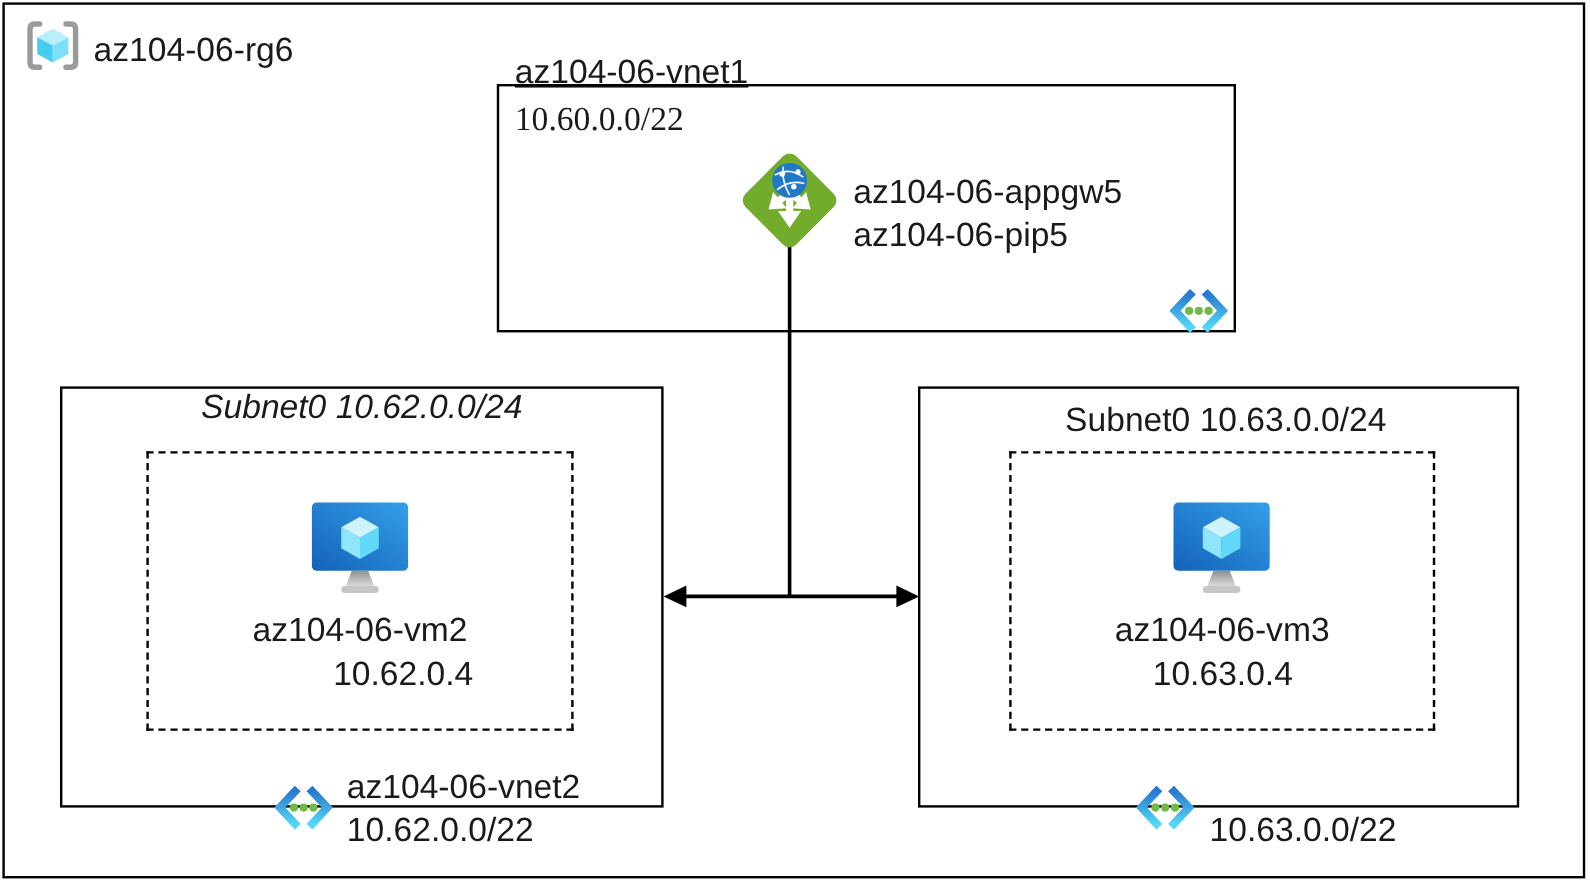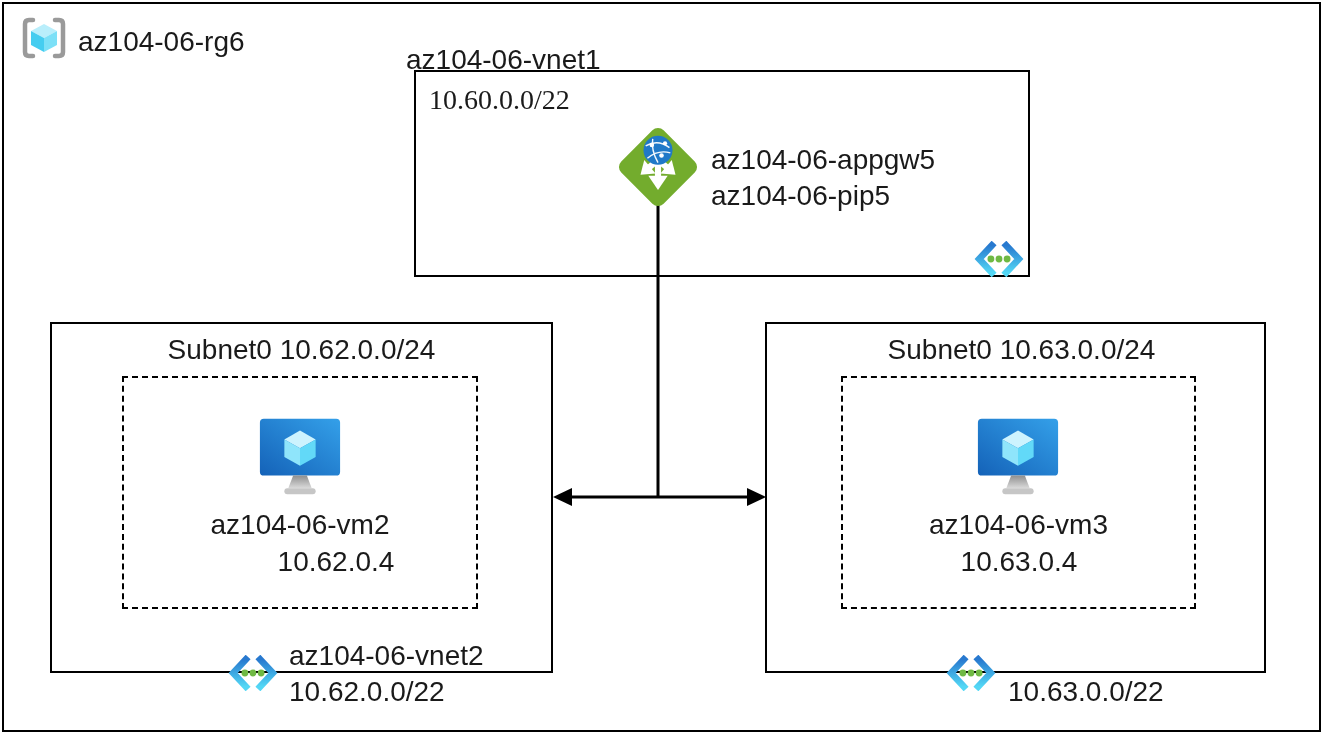--- a/index.html
+++ b/index.html
@@ -55,21 +55,21 @@
     <svg width="48" height="44" viewBox="0 0 48 44">
       <path d="M13,4 H9 Q5,4 5,8 V36 Q5,40 9,40 H13" fill="none" stroke="#9a9a9a" stroke-width="4.5" stroke-linecap="round"></path>
       <path d="M35,4 H39 Q43,4 43,8 V36 Q43,40 39,40 H35" fill="none" stroke="#9a9a9a" stroke-width="4.5" stroke-linecap="round"></path>
       <polygon points="24,8 37,15 24,22 11,15" fill="#b9eefb"></polygon>
       <polygon points="11,15 24,22 24,36 11,29" fill="#45cdf0"></polygon>
       <polygon points="37,15 24,22 24,36 37,29" fill="#7ce0f7"></polygon>
     </svg>
   </span>
   <span class="lbl" style="left:78px; top:26px;">az104-06-rg6</span>
 
-  <span class="lbl" style="left:406px; top:44px;">az104-06-vnet1</span>
+  <span class="lbl" style="left:429px; top:44px;text-decoration:underline;">az104-06-vnet1</span>
   <div class="box" style="left:414px; top:70px; width:616px; height:207px;"></div>
   <span class="lbl" style="left:429px; top:84px;font-family:Liberation Serif, serif;">10.60.0.0/22</span>
 
   <span class="icon" style="left:614px; top:123px;">
     <svg width="88" height="88" viewBox="0 0 100 100">
       <rect x="16" y="16" width="68" height="68" rx="9" fill="#73ac2d" transform="rotate(45 50 50)"></rect>
       <g fill="#ffffff">
         <g>
           <rect x="46.5" y="40" width="7" height="22"></rect>
           <polygon points="39,60 61,60 50,76"></polygon>
@@ -103,21 +103,21 @@
     <svg width="54" height="36" viewBox="0 0 60 40">
       <polyline points="22,5 8,20 22,35" fill="none" stroke="url(#chevG)" stroke-width="7.5" stroke-linecap="square"></polyline>
       <polyline points="38,5 52,20 38,35" fill="none" stroke="url(#chevG)" stroke-width="7.5" stroke-linecap="square"></polyline>
       <circle cx="21" cy="20" r="3.8" fill="#6fb944"></circle>
       <circle cx="30" cy="20" r="3.8" fill="#6fb944"></circle>
       <circle cx="39" cy="20" r="3.8" fill="#6fb944"></circle>
     </svg>
   </span>
 
   <div class="box" style="left:50px; top:322px; width:503px; height:351px;"></div>
-  <span class="lbl lbl-center" style="left:50px; top:334px; width:503px;">Subnet0 10.62.0.0/24</span>
+  <span class="lbl lbl-center" style="left:50px; top:323px; width:503px;font-style:italic;">Subnet0 10.62.0.0/24</span>
   <div class="dashed" style="left:122px; top:376px; width:356px; height:233px;"></div>
 
   <span class="icon" style="left:256px; top:415px;">
     <svg width="88" height="82" viewBox="0 0 90 82">
       <rect x="4" y="3" width="82" height="58" rx="4" fill="url(#vmScreenG)"></rect>
       <polygon points="45,15 61,24 45,33 29,24" fill="#cdf3fe"></polygon>
       <polygon points="29,24 45,33 45,51 29,42" fill="#8fe5fb"></polygon>
       <polygon points="61,24 45,33 45,51 61,42" fill="#62d9f8"></polygon>
       <polygon points="38,61 52,61 57,74 33,74" fill="url(#standG)"></polygon>
       <rect x="29" y="74" width="32" height="6" rx="3" fill="#c6c6c6"></rect>

